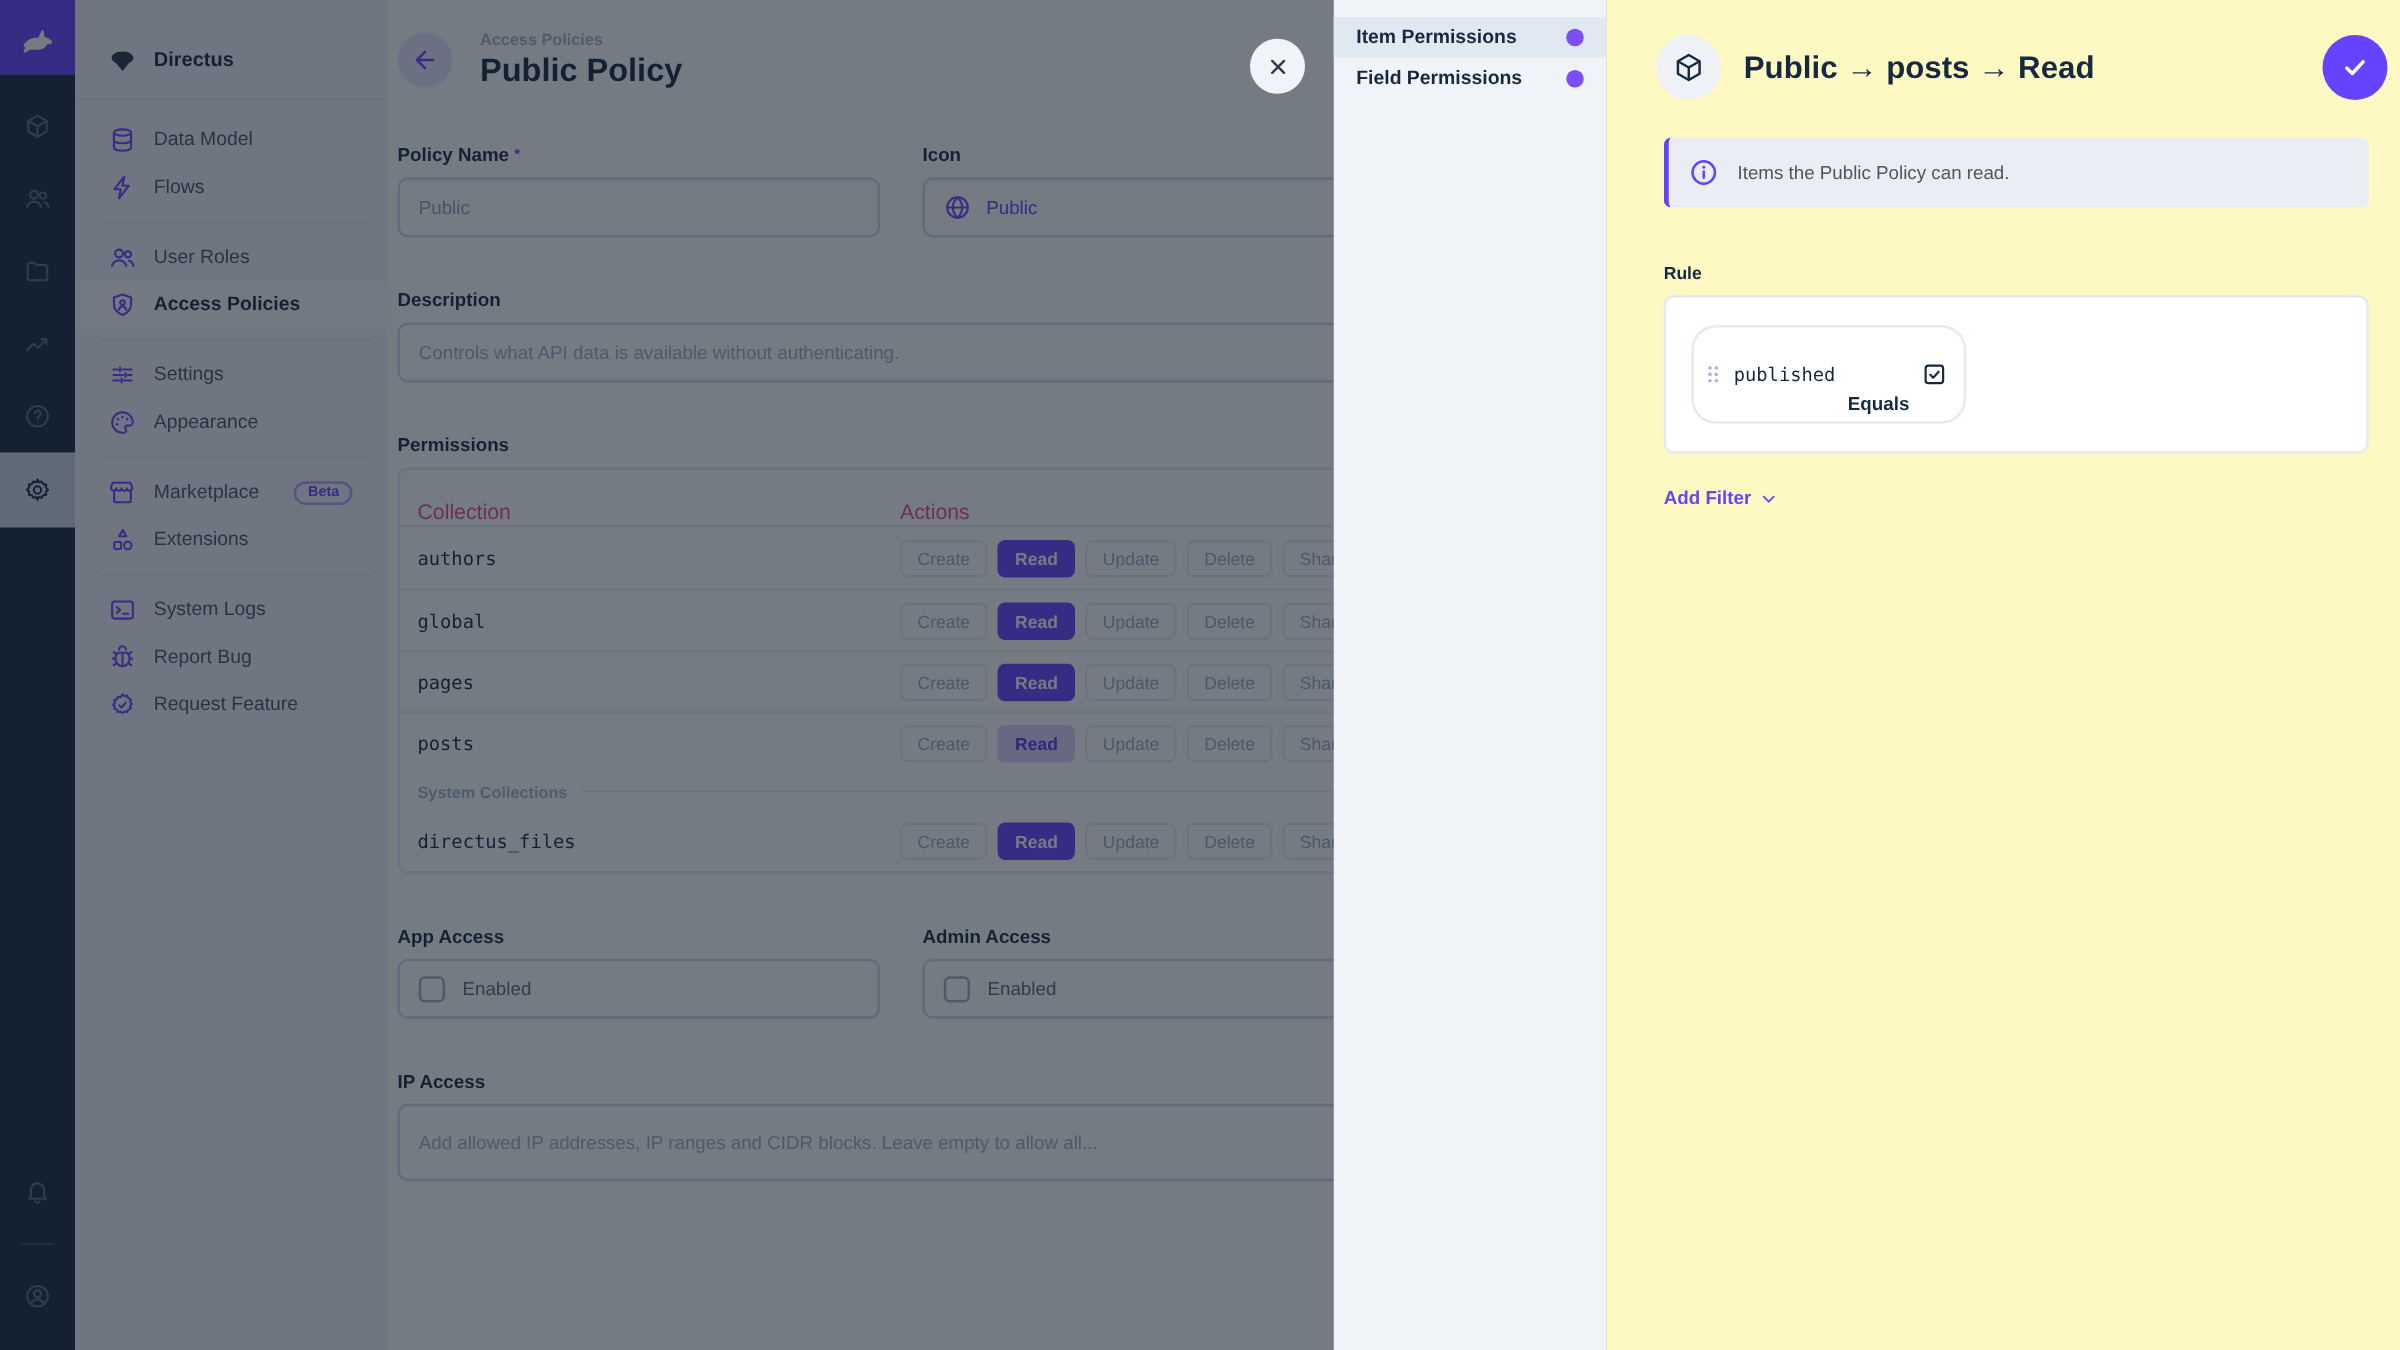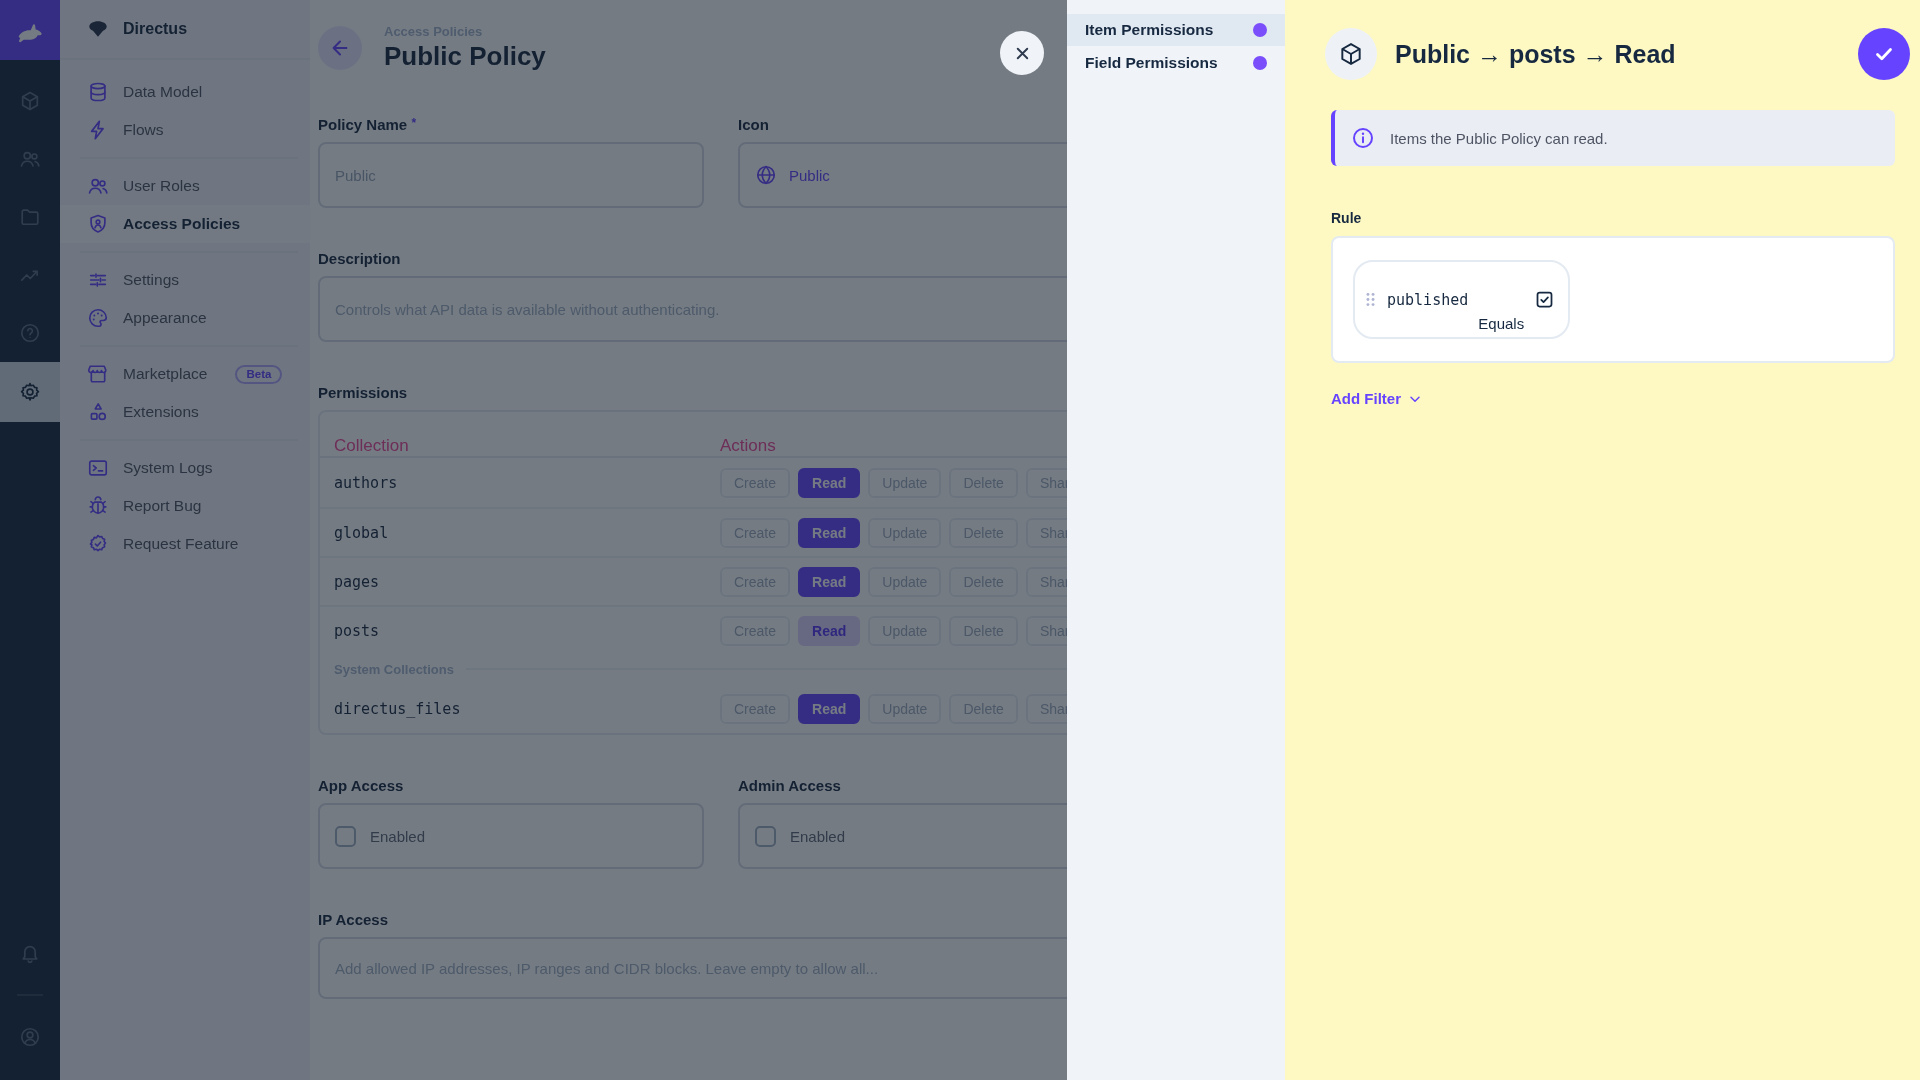--- a/index.html
+++ b/index.html
@@ -13,40 +13,40 @@
   
   .module-bar{position:fixed;left:0;top:0;width:60px;height:100%;background:#172940;z-index:10;display:flex;flex-direction:column;align-items:center;}
   .logo{width:60px;height:60px;background:var(--purple);display:flex;align-items:center;justify-content:center;cursor:pointer;}
   .mod-slot{width:60px;height:58px;display:flex;align-items:center;justify-content:center;color:#8fa3b8;opacity:.55;cursor:pointer;}
   .mod-stack{padding-top:12px;display:flex;flex-direction:column;align-items:center;}
   .mod-slot.active{height:60px;background:#cfd8e2;color:#172940;opacity:1;}
   .mod-bottom{margin-top:auto;display:flex;flex-direction:column;align-items:center;padding-bottom:14px;}
   .mod-divider{width:26px;border-top:2px solid rgba(255,255,255,.12);margin:12px 0;}
   
   .sidebar{position:fixed;left:60px;top:0;width:250px;height:100%;background:var(--bg-sub);z-index:10;}
-  .project-head{height:60px;display:flex;align-items:center;gap:14px;padding:0 0 0 27px;border-bottom:2px solid var(--border);}
+  .project-head{height:60px;display:flex;align-items:center;gap:14px;padding:0 0 0 27px;border-bottom:2px solid var(--border);margin-top:20px;}
   .project-head .p-icon{color:#27324c;}
   .project-head .p-name{font-size:16px;font-weight:600;color:var(--navy);}
   .nav-list{padding-top:13px;}
   .nav-item{height:38px;display:flex;align-items:center;gap:14px;padding:0 10px 0 27px;color:var(--fg);font-size:15.5px;cursor:pointer;}
   .nav-item .nv-icon{color:var(--purple);flex:0 0 22px;}
   .nav-item.active{background:rgba(255,255,255,.6);color:var(--navy);font-weight:600;}
   .nav-divider{border-top:2px solid var(--border);margin:8px 12px 8px 20px;}
   .beta{margin-left:14px;font-size:11.5px;font-weight:600;color:var(--purple);border:2px solid rgba(102,68,255,.45);border-radius:10px;padding:0 9px;line-height:15px;}
   
   .content{position:fixed;left:310px;top:0;right:0;height:100%;background:#fff;z-index:5;}
   .c-head{display:flex;align-items:center;gap:22px;padding:24px 0 0 8px;}
   .back-btn{width:44px;height:44px;border-radius:50%;background:rgba(102,68,255,.14);border:none;display:flex;align-items:center;justify-content:center;cursor:pointer;color:var(--purple);}
   .crumb{font-size:13px;font-weight:600;color:var(--subdued);margin-bottom:2px;}
   .page-title{font-size:26px;font-weight:700;color:var(--navy);}
   .form{margin:44px 0 0 8px;width:806px;display:grid;grid-template-columns:386px 386px;column-gap:34px;row-gap:42px;}
   .full{grid-column:1/-1;}
   .f-label{font-size:15px;font-weight:600;color:var(--navy);margin-bottom:9px;}
   .req{color:var(--purple);font-size:12px;vertical-align:top;}
-  .box{border:2px solid var(--border-strong);border-radius:8px;height:66px;display:flex;align-items:center;padding:0 15px;font-size:15px;color:#94a4b8;background:#fff;width:100%;}
+  .box{border:2px solid var(--border-strong);border-radius:8px;height:48px;display:flex;align-items:center;padding:0 15px;font-size:15px;color:#94a4b8;background:#fff;width:100%;}
   input.box{outline:none;}
   input.box::placeholder{color:#9fb0c4;}
   .icon-value{gap:12px;color:var(--purple);font-weight:500;}
   
   .perm-table{border:2px solid var(--border);border-radius:8px;overflow:hidden;}
   .perm-head{height:46px;display:flex;align-items:flex-end;padding:0 14px;font-size:17px;color:#ec4899;border-bottom:2px solid var(--border);}
   .cell-name{flex:0 0 386px;}
   .perm-row{height:49px;display:flex;align-items:center;padding:0 14px;}
   .perm-row + .perm-row{border-top:2px solid #edf1f6;}
   .coll{font-family:"DejaVu Sans Mono", monospace;font-size:15px;color:var(--navy);}
@@ -74,21 +74,21 @@
   .d-head{height:108px;display:flex;align-items:center;padding:0 10px 0 40px;}
   .d-icon-circle{width:52px;height:52px;border-radius:50%;background:#eef2f7;display:flex;align-items:center;justify-content:center;color:var(--navy);margin-right:18px;}
   .d-title{font-size:25px;font-weight:700;color:var(--navy);flex:1;}
   .save-btn{width:52px;height:52px;border-radius:50%;background:var(--purple);border:none;display:flex;align-items:center;justify-content:center;cursor:pointer;}
   .notice{margin:2px 25px 0 46px;height:56px;background:#eaeef4;border-left:4px solid var(--purple);border-radius:6px;display:flex;align-items:center;gap:15px;padding:0 16px;}
   .notice p{font-size:15px;color:var(--fg);}
   .rule-label{margin:44px 0 10px 46px;font-size:14px;font-weight:700;color:var(--navy);}
   .rule-card{margin:0 25px 0 46px;border:2px solid var(--border);border-radius:8px;background:#fff;padding:22px 20px;}
   .pill{display:inline-flex;align-items:center;gap:10px;border:2px solid var(--border);border-radius:20px;padding:5px 13px 5px 9px;cursor:pointer;}
   .pill .fname{font-family:"DejaVu Sans Mono", monospace;font-size:15px;color:var(--navy);}
-  .pill .fop{font-size:15px;font-weight:400;color:var(--navy);margin-top:48px;}
+  .pill .fop{font-size:15px;font-weight:700;color:var(--navy);margin-top:48px;}
   .add-filter{margin:27px 0 0 46px;display:inline-flex;align-items:center;gap:6px;color:var(--purple);font-size:15px;font-weight:600;background:none;border:none;cursor:pointer;font-family:"Liberation Sans",sans-serif;}
 </style>
 </head>
 <body>
 
 <div>
 
   <nav class="module-bar">
     <div class="logo">
       <span>

